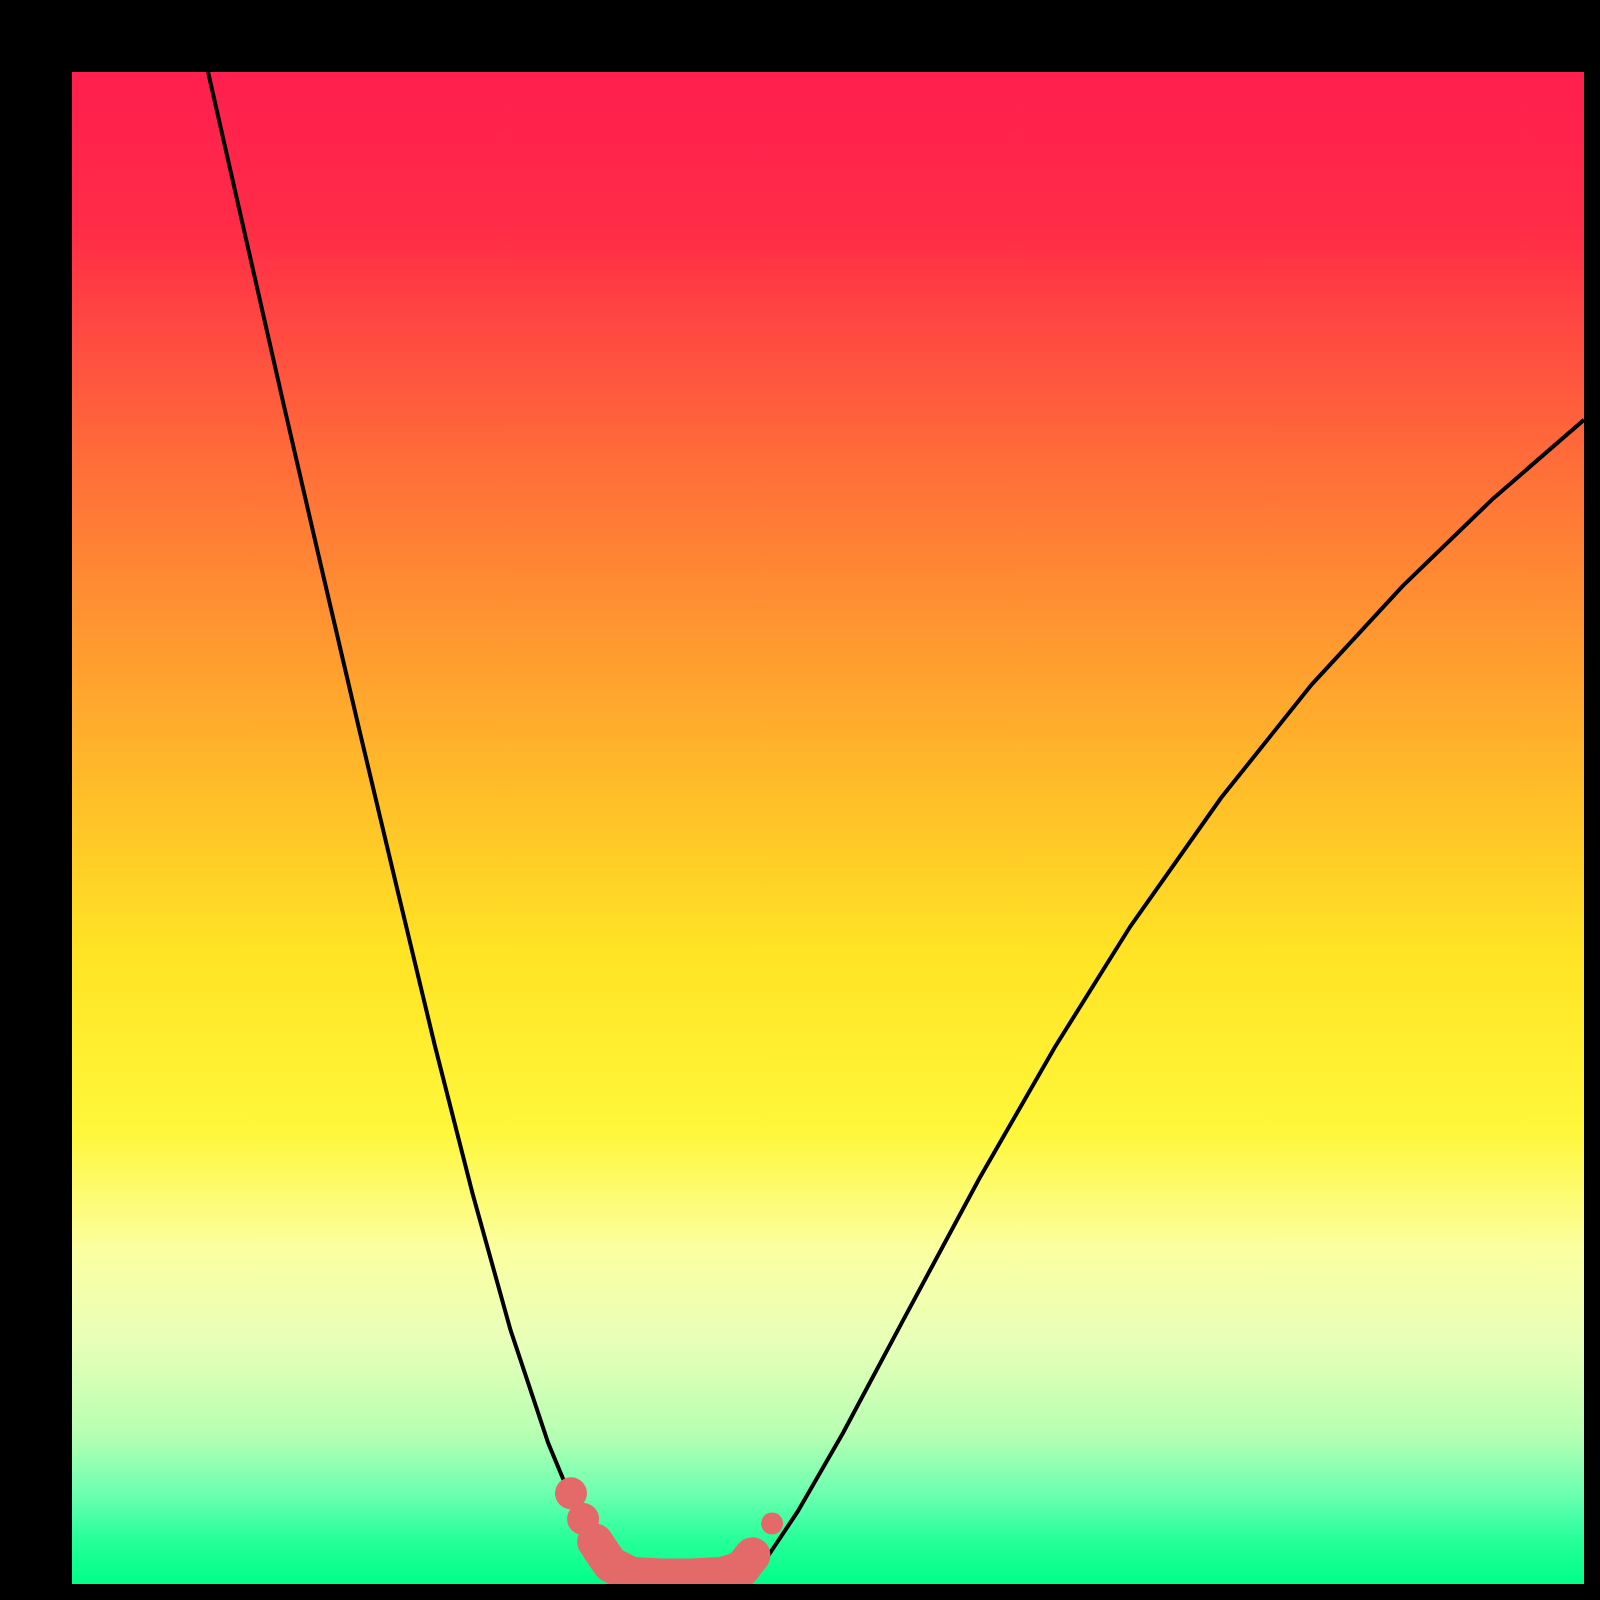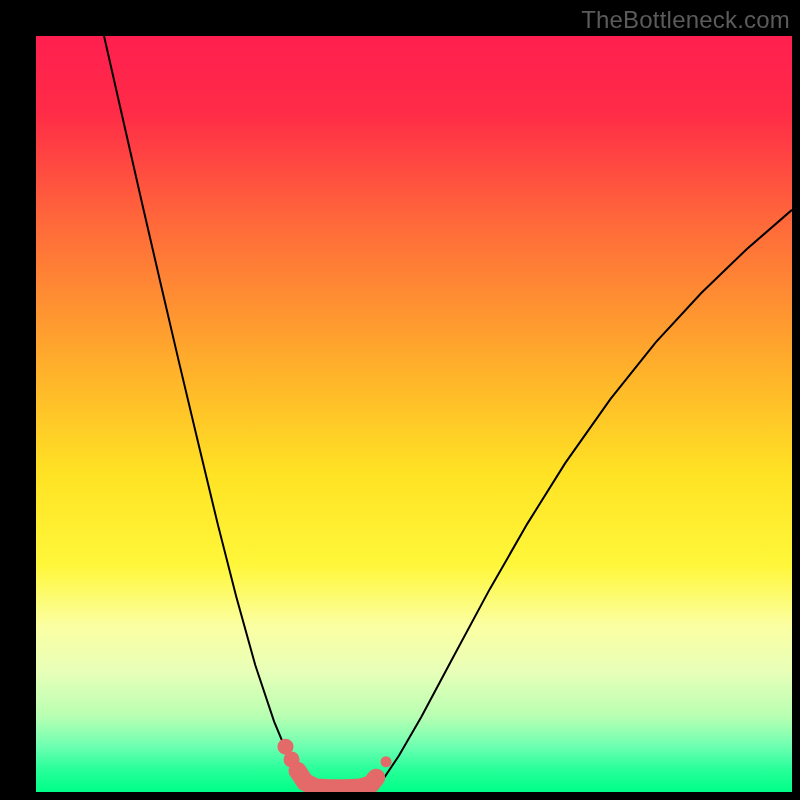--- a/index.html
+++ b/index.html
@@ -73,14 +73,13 @@
       <path id="right-curve" fill="none" stroke="#000000" stroke-width="2" d="M338.69 750.71 L347.76 742.39 L362.88 719.71 L385.56 680.40 L415.80 623.70 L453.60 553.39 L491.40 487.62 L529.20 427.14 L574.56 362.88 L619.92 306.18 L665.28 257.04 L710.64 213.19 L756.00 173.88 "></path>
       <g id="valley">
           <path d="M261.58 734.83 L266.11 741.64 L269.14 746.17 L279.72 751.46 L294.84 752.22 L309.96 752.22 L325.08 751.46 L334.91 748.44 L337.18 745.42 L340.20 741.64 " fill="none" stroke="#e46a6a" stroke-width="18" stroke-linecap="round" stroke-linejoin="round"></path>
           <circle cx="249.48" cy="710.64" r="8" fill="#e46a6a"></circle>
           <circle cx="255.53" cy="723.49" r="8" fill="#e46a6a"></circle>
           <circle cx="350.03" cy="725.76" r="5.5" fill="#e46a6a"></circle>
         </g>
     </svg>
 
   </div>
-  <div class="watermark">TheBottleneck.com</div>
 </div>
 
 </body></html>

